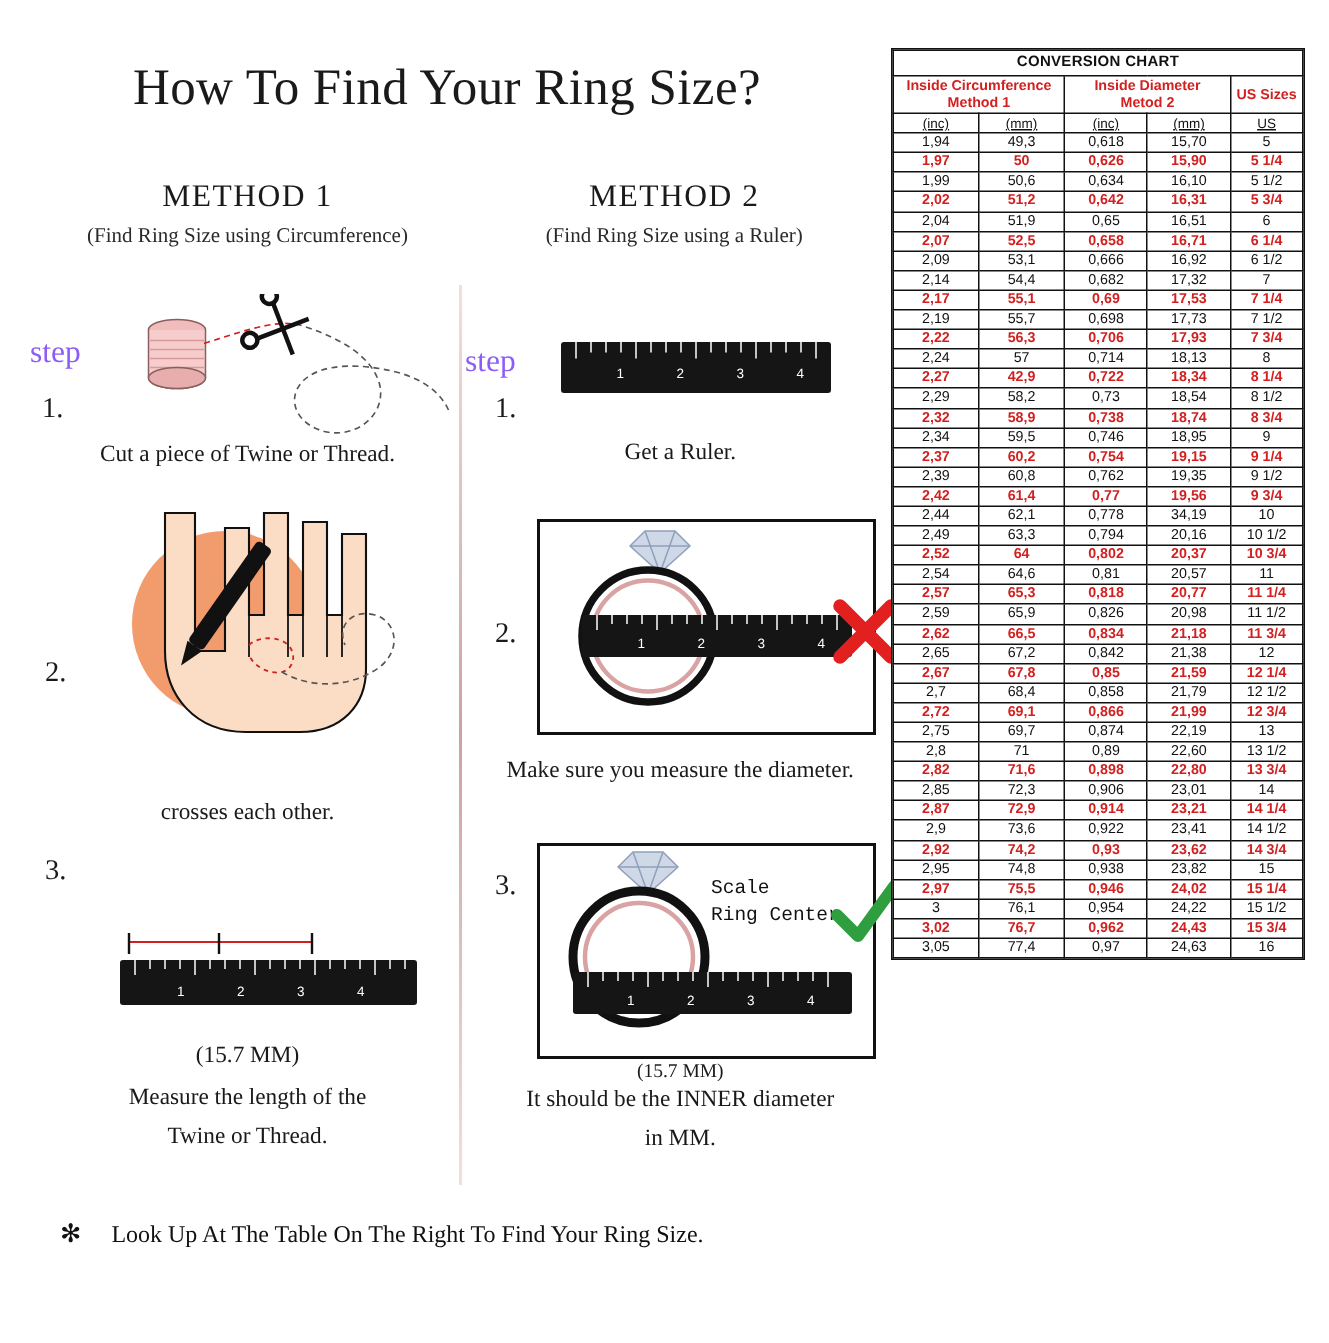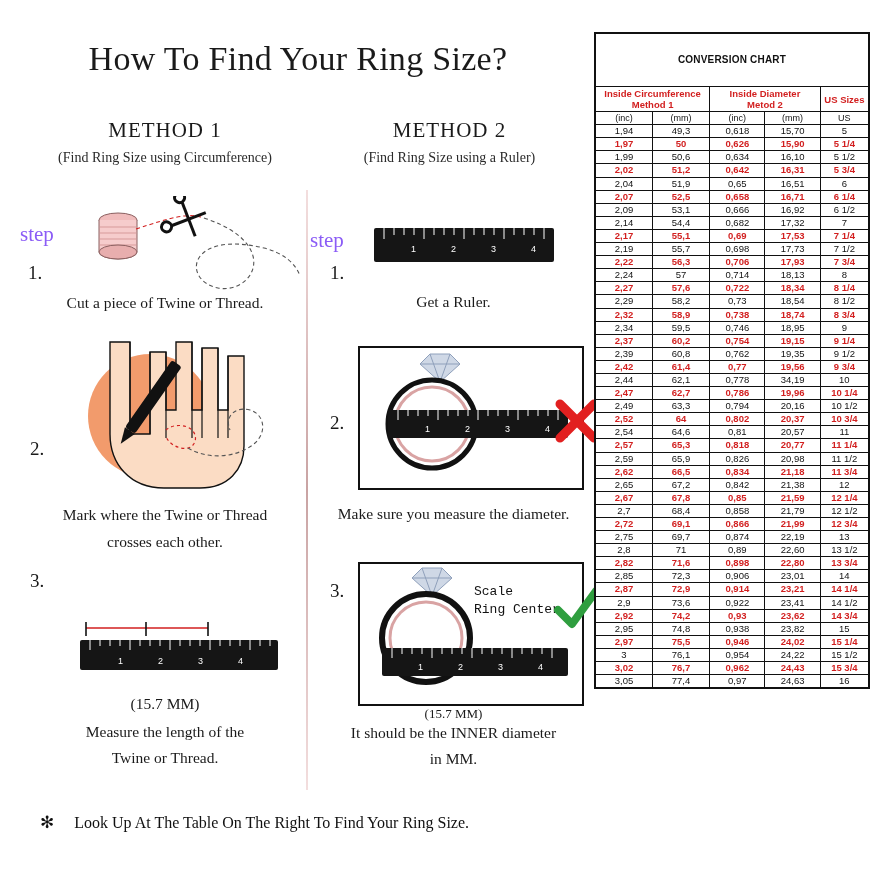--- a/index.html
+++ b/index.html
@@ -60,23 +60,23 @@
   }
   table.conv{border-collapse:collapse;width:100%;font-family:"Liberation Sans",sans-serif;}
   table.conv td,table.conv th{
     border:1px solid #111;
     text-align:center;
     font-size:9.5px;
     padding:0px 0;
     line-height:12.1px;
     height:12.1px;
   }
-  .conv .chartttl{font-size:10px;font-weight:bold;letter-spacing:.2px;padding:20px 0;}
+  .conv .chartttl{font-size:10px;font-weight:bold;letter-spacing:.2px;padding:2px 0;}
   .conv .grp{color:#d21f1f;font-weight:bold;font-size:9.5px;line-height:11px;padding:1px 0;}
-  .conv .unit{font-size:9px;}
+  .conv .unit{font-size:9px;text-decoration:underline;}
   .conv tr.red td{color:#d21f1f;font-weight:bold;}
   .conv td.c0{width:62px;}
   .conv td.c1{width:62px;}
   .conv td.c2{width:62px;}
   .conv td.c3{width:62px;}
   .conv td.c4{width:53px;}
 </style>
 </head>
 <body>
 
@@ -147,21 +147,20 @@
     <path d="M98,92 C104,86 118,86 124,92 C130,98 128,108 120,110 C112,112 100,106 98,98" stroke="#d21f1f" stroke-width="1.2" fill="none" stroke-dasharray="3 3"></path>
     <path d="M120,110 C140,122 168,120 186,106 C200,94 196,76 182,72" stroke="#555" stroke-width="1.1" fill="none" stroke-dasharray="4 3"></path>
     <path d="M182,72 C168,68 156,78 162,92" stroke="#555" stroke-width="1.1" fill="none" stroke-dasharray="4 3"></path>
 
     <g transform="translate(104,22) rotate(35)">
       <rect x="0" y="0" width="12" height="82" rx="3" fill="#111"></rect>
       <polygon points="0,82 12,82 6,98" fill="#111"></polygon>
     </g>
   </svg>
 
-  <div class="caption" style="left:20px;top:505px;width:290px;">Mark where the Twine or Thread</div>
   <div class="caption" style="left:20px;top:532px;width:290px;">crosses each other.</div>
 
   <div class="stepnum" style="left:30px;top:570px;">3.</div>
 
   <svg style="position:absolute;left:78px;top:612px;" width="205" height="78">
     <line x1="8" y1="16" x2="130" y2="16" stroke="#d21f1f" stroke-width="1.4"></line>
     <line x1="8" y1="10" x2="8" y2="24" stroke="#111" stroke-width="1.6"></line>
     <line x1="68" y1="10" x2="68" y2="24" stroke="#111" stroke-width="1.6"></line>
     <line x1="130" y1="10" x2="130" y2="24" stroke="#111" stroke-width="1.6"></line>
 
@@ -437,21 +436,21 @@
           </tr>
           <tr>
             <td class="c0">2,24</td>
             <td class="c1">57</td>
             <td class="c2">0,714</td>
             <td class="c3">18,13</td>
             <td class="c4">8</td>
           </tr>
           <tr class="red">
             <td class="c0">2,27</td>
-            <td class="c1">57,6</td>
+            <td class="c1">42,9</td>
             <td class="c2">0,722</td>
             <td class="c3">18,34</td>
             <td class="c4">8 1/4</td>
           </tr>
           <tr>
             <td class="c0">2,29</td>
             <td class="c1">58,2</td>
             <td class="c2">0,73</td>
             <td class="c3">18,54</td>
             <td class="c4">8 1/2</td>
@@ -491,27 +490,20 @@
             <td class="c3">19,56</td>
             <td class="c4">9 3/4</td>
           </tr>
           <tr>
             <td class="c0">2,44</td>
             <td class="c1">62,1</td>
             <td class="c2">0,778</td>
             <td class="c3">34,19</td>
             <td class="c4">10</td>
           </tr>
-          <tr class="red">
-            <td class="c0">2,47</td>
-            <td class="c1">62,7</td>
-            <td class="c2">0,786</td>
-            <td class="c3">19,96</td>
-            <td class="c4">10 1/4</td>
-          </tr>
           <tr>
             <td class="c0">2,49</td>
             <td class="c1">63,3</td>
             <td class="c2">0,794</td>
             <td class="c3">20,16</td>
             <td class="c4">10 1/2</td>
           </tr>
           <tr class="red">
             <td class="c0">2,52</td>
             <td class="c1">64</td>

